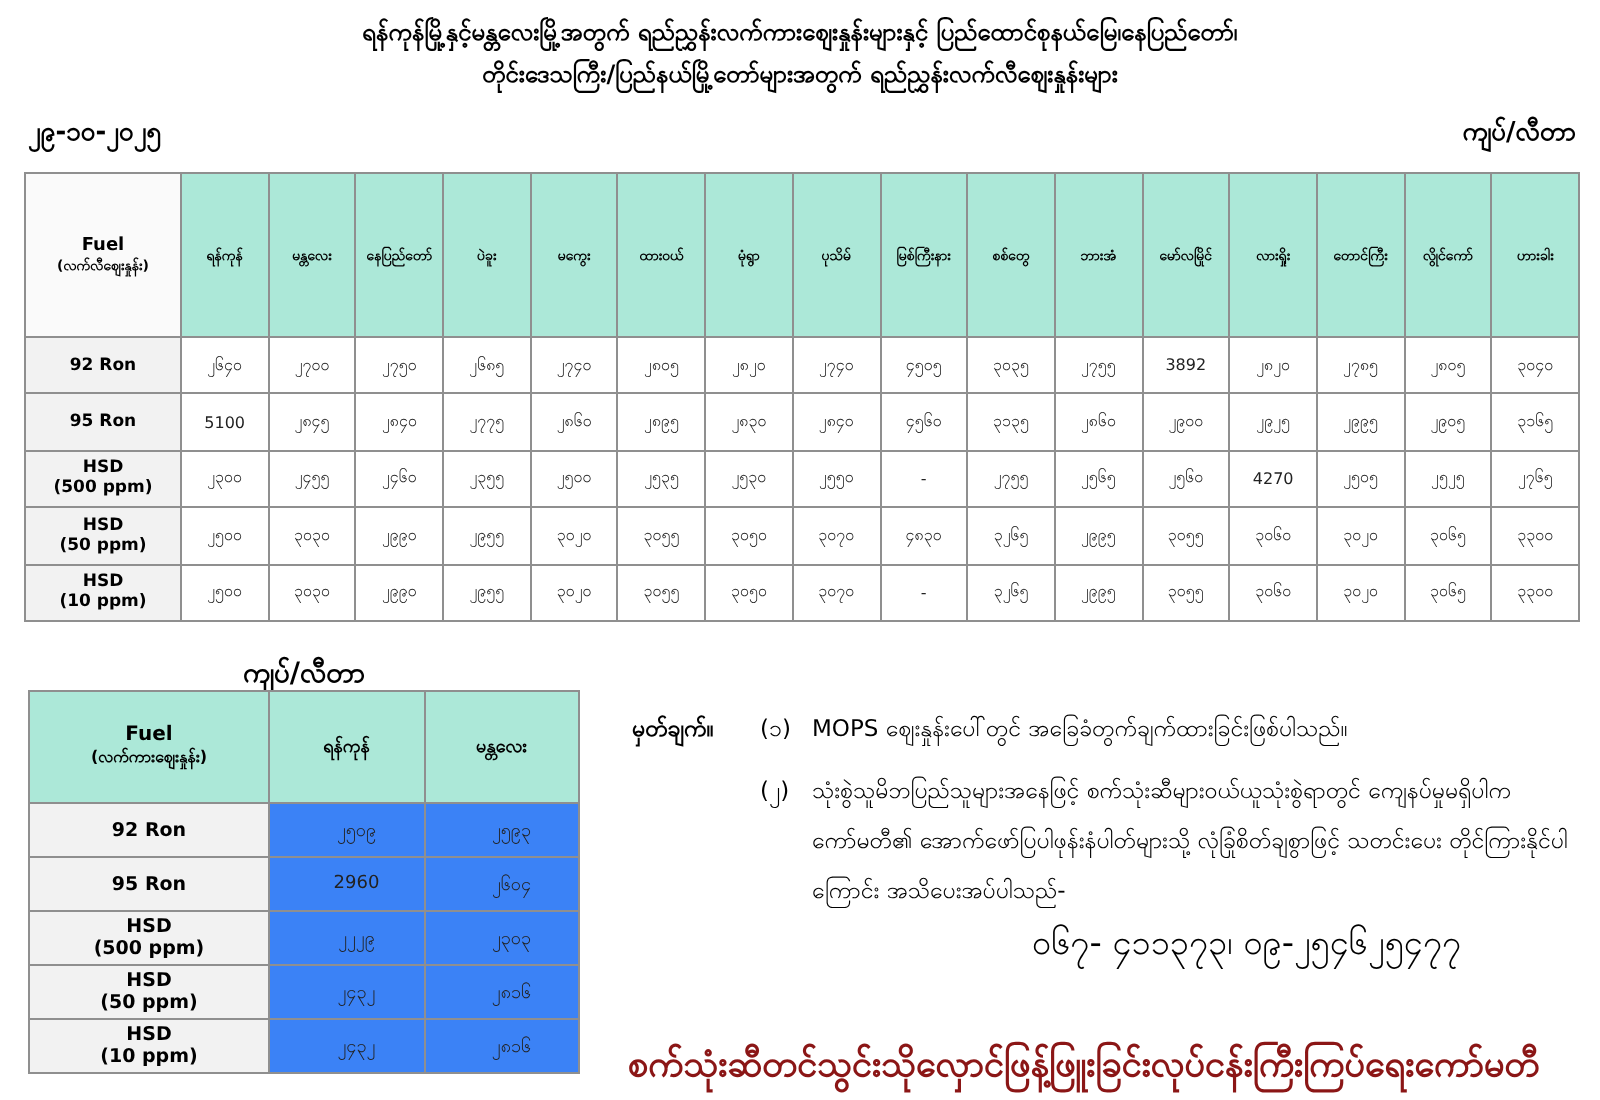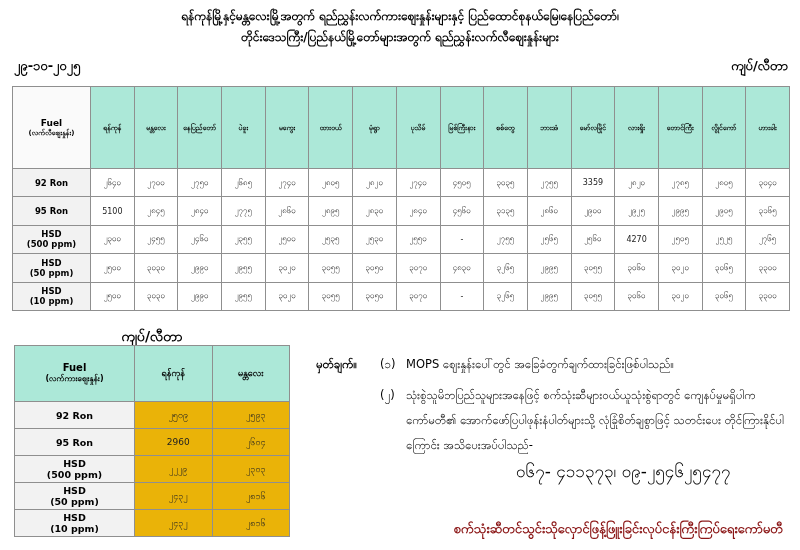--- a/index.html
+++ b/index.html
@@ -41,34 +41,34 @@
     font-weight:bold;font-size:14px;
   }
   table.wholesale{position:absolute;top:345px;left:14px;width:276px;height:192px;}
   table.wholesale thead tr{height:56px;}
   table.wholesale th{background:var(--teal);font-weight:bold;}
   table.wholesale th.fuelhead{width:120px;font-size:10px;}
   table.wholesale th.fuelhead .sub{font-size:8px;}
   table.wholesale th.city{font-size:9px;}
   table.wholesale tbody tr{height:27px;}
   table.wholesale th.rowlabel{background:var(--label-bg);font-size:9.5px;font-weight:bold;}
-  table.wholesale td{background:#eab308;font-size:9px;color:#222;padding-left:10px;}
+  table.wholesale td{background:#3b82f6;font-size:9px;color:#222;padding-left:10px;}
 
   .notes{position:absolute;left:316px;top:352px;width:480px;font-size:11.5px;line-height:25px;}
   .note-row{display:flex;align-items:flex-start;}
   .note-label{font-weight:bold;flex:0 0 64px;}
   .note-num{flex:0 0 26px;}
   .note-text{flex:1;}
   .note2{margin-top:6px;}
   .phone{position:absolute;left:516px;width:290px;text-align:left;font-size:17px;}
   .phone1{top:460px;}
   .phone2{top:490px;}
   .footer{
-    position:absolute;top:520px;right:17px;width:480px;text-align:right;
-    font-weight:bold;font-size:13px;color:var(--footer-red);white-space:nowrap;overflow:hidden;
+    position:absolute;top:520px;right:6px;width:480px;text-align:left;
+    font-weight:bold;font-size:18px;color:var(--footer-red);white-space:nowrap;overflow:hidden;
   }
 </style>
 </head>
 <body>
 
 <div class="page">
 
   <div class="title">
     <div>ရန်ကုန်မြို့နှင့်မန္တလေးမြို့အတွက် ရည်ညွှန်းလက်ကားဈေးနှုန်းများနှင့် ပြည်ထောင်စုနယ်မြေ၊နေပြည်တော်၊</div>
     <div>တိုင်းဒေသကြီး/ပြည်နယ်မြို့တော်များအတွက် ရည်ညွှန်းလက်လီဈေးနှုန်းများ</div>
@@ -111,21 +111,21 @@
           <td>၂၇၀၀</td>
           <td>၂၇၅၀</td>
           <td>၂၆၈၅</td>
           <td>၂၇၄၀</td>
           <td>၂၈၀၅</td>
           <td>၂၈၂၀</td>
           <td>၂၇၄၀</td>
           <td>၄၅၀၅</td>
           <td>၃၀၃၅</td>
           <td>၂၇၅၅</td>
-          <td>3359</td>
+          <td>3892</td>
           <td>၂၈၂၀</td>
           <td>၂၇၈၅</td>
           <td>၂၈၀၅</td>
           <td>၃၀၄၀</td>
         </tr>
         <tr>
           <th class="rowlabel">
             <div>95 Ron</div>
           </th>
           <td>5100</td>

